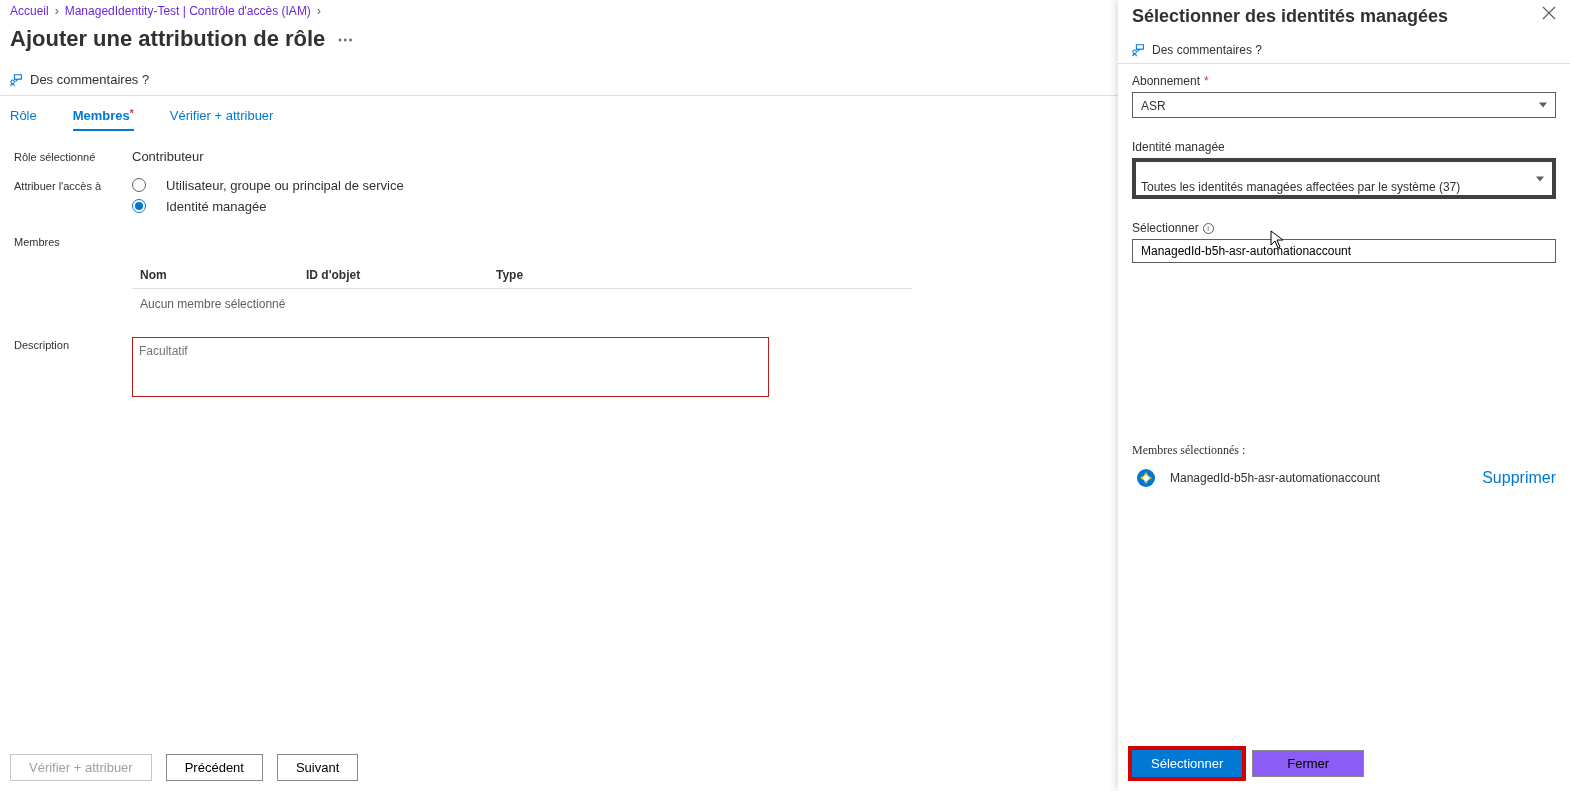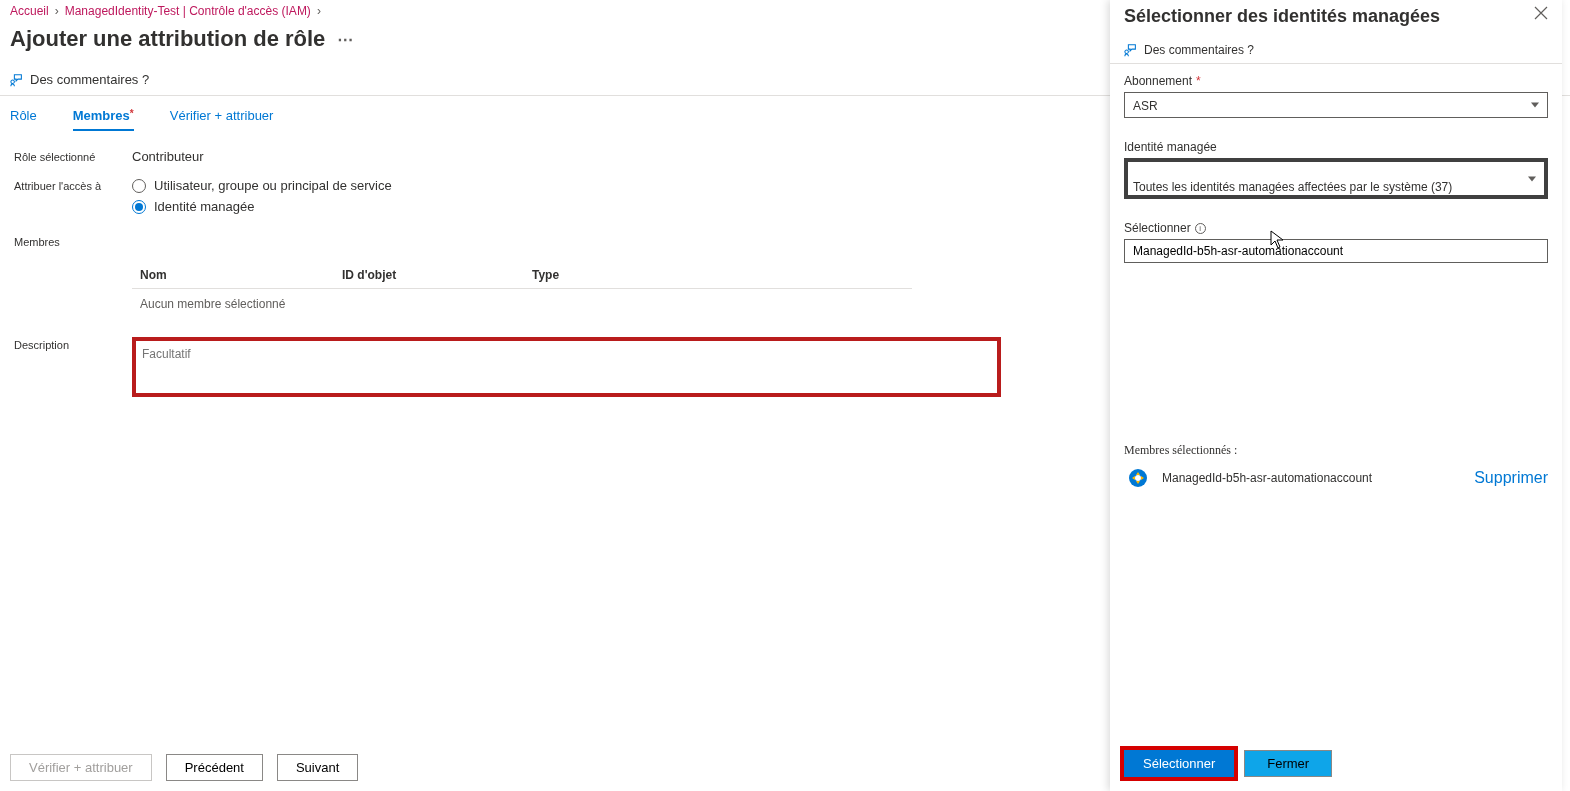--- a/index.html
+++ b/index.html
@@ -1,20 +1,20 @@
 <!DOCTYPE html>
 <html><head>
 <meta charset="utf-8">
 <style>
 * { box-sizing: border-box; margin: 0; padding: 0; }
 body { font-family: "Segoe UI", Tahoma, sans-serif; font-size: 13px; color: #323130; background: #fff; width: 1570px; height: 791px; overflow: hidden; position: relative; }
 
 
 .breadcrumb { padding: 4px 10px; font-size: 12px; display: flex; align-items: center; gap: 6px; }
-.breadcrumb a { color: #be185d; text-decoration: none; cursor: pointer; }
+.breadcrumb a { color: #6d28d9; text-decoration: none; cursor: pointer; }
 .breadcrumb .sep { color: #605e5c; }
 
 
 .page-title { padding: 4px 10px 12px; font-size: 22px; font-weight: 600; display: flex; align-items: center; gap: 12px; }
 .page-title .dots { color: #605e5c; font-size: 16px; cursor: pointer; }
 
 
 .command-bar { padding: 8px 10px; border-bottom: 1px solid #e1dfdd; display: flex; align-items: center; gap: 6px; }
 .command-bar .cmd { color: #323130; cursor: pointer; display: flex; align-items: center; gap: 6px; font-size: 13px; }
 .feedback-icon { width: 14px; height: 14px; }
@@ -25,46 +25,46 @@
 .tab.link { color: #0078d4; }
 .tab.active { font-weight: 600; border-bottom: 2px solid #0078d4; }
 .tab .star { color: #d13438; font-size: 10px; vertical-align: top; }
 
 
 .form-area { padding: 18px 14px; }
 .form-row { display: flex; align-items: flex-start; margin-bottom: 14px; }
 .form-label { width: 118px; font-size: 11px; padding-top: 2px; }
 .form-value { flex: 1; font-size: 13px; }
 
-.radio-row { display: flex; align-items: flex-end; gap: 8px; margin-bottom: 6px; }
+.radio-row { display: flex; align-items: flex-start; gap: 20px; margin-bottom: 6px; }
 .radio { width: 14px; height: 14px; border: 1px solid #605e5c; border-radius: 50%; display: inline-flex; align-items: center; justify-content: center; cursor: pointer; }
 .radio.checked { border-color: #0078d4; }
 .radio.checked::after { content: ""; width: 8px; height: 8px; background: #0078d4; border-radius: 50%; }
 
 .link-btn { color: #0078d4; cursor: pointer; font-size: 13px; }
 .link-btn .plus { font-weight: 400; margin-right: 2px; }
 
 
 .members-table { margin-top: 8px; margin-left: 118px; width: 780px; }
 .members-table .thead { display: flex; border-bottom: 1px solid #e1dfdd; padding: 6px 8px; font-weight: 600; font-size: 12px; }
-.members-table .col-name { width: 202px; }
+.members-table .col-name { width: 166px; }
 .members-table .col-id { width: 190px; }
 .members-table .col-type { flex: 1; }
 .members-table .tbody { padding: 8px; font-size: 12px; color: #605e5c; }
 
 
-.desc-textarea { width: 869px; height: 60px; border: 4px solid #b91c1c; padding: 6px; font-family: inherit; font-size: 12px; resize: none; }
+.desc-textarea { width: 637px; height: 60px; border: 1px solid #b91c1c; padding: 6px; font-family: inherit; font-size: 12px; resize: none; }
 
 
 .footer { position: absolute; bottom: 10px; left: 10px; display: flex; gap: 14px; }
 .btn { padding: 5px 18px; font-size: 13px; border: 1px solid #8a8886; background: #fff; cursor: pointer; }
 .btn.disabled { color: #a19f9d; border-color: #c8c6c4; cursor: default; }
 
 
-.panel { position: absolute; top: 0; right: 8px; width: 452px; height: 100%; background: #fff; box-shadow: -2px 0 8px rgba(0,0,0,0.15); display: flex; flex-direction: column; }
+.panel { position: absolute; top: 0; right: 0; width: 452px; height: 100%; background: #fff; box-shadow: -2px 0 8px rgba(0,0,0,0.15); display: flex; flex-direction: column; }
 .panel-header { padding: 6px 14px 10px; display: flex; align-items: flex-start; justify-content: space-between; }
 .panel-title { font-size: 18px; font-weight: 600; }
 .panel-close { font-size: 16px; color: #605e5c; cursor: pointer; background: none; border: none; }
 
 .panel-cmd { padding: 6px 14px; border-bottom: 1px solid #e1dfdd; display: flex; align-items: center; gap: 6px; font-size: 12px; }
 .panel-body { padding: 10px 14px; flex: 1; overflow: auto; }
 .field { margin-bottom: 22px; }
 .field-label { font-size: 12px; margin-bottom: 4px; display: flex; align-items: center; gap: 4px; }
 .req { color: #d13438; }
 .info-icon { width: 11px; height: 11px; border: 1px solid #605e5c; border-radius: 50%; display: inline-flex; align-items: center; justify-content: center; font-size: 8px; color: #605e5c; }
@@ -79,21 +79,21 @@
 
 .selected-label { font-size: 12px; margin-top: 180px; margin-bottom: 6px; font-family: Liberation Serif, serif; }
 .selected-row { display: flex; align-items: center; gap: 10px; }
 .sel-icon { width: 28px; height: 28px; display: inline-flex; align-items: center; justify-content: center; }
 .sel-name { flex: 1; font-size: 12px; }
 .sel-remove { color: #0078d4; font-size: 16px; cursor: pointer; }
 
 .panel-footer { padding: 10px 14px 14px; display: flex; gap: 10px; }
 .btn-primary { background: #0078d4; color: #fff; border: 1px solid #0078d4; padding: 5px 18px; font-size: 13px; cursor: pointer; }
 .btn-primary.highlight { outline: 4px solid #d50000; }
-.btn-default { background: #0ea5e9; border: 1px solid #8a8886; padding: 5px 22px; font-size: 13px; cursor: pointer; }
+.btn-default { background: #8b5cf6; border: 1px solid #8a8886; padding: 5px 34px; font-size: 13px; cursor: pointer; }
 
 
 .cursor-ptr { position: absolute; top: 230px; left: 1270px; pointer-events: none; }
 </style>
 </head>
 <body>
 
 <div class="breadcrumb">
   <a>Accueil</a>
   <span class="sep">›</span>

